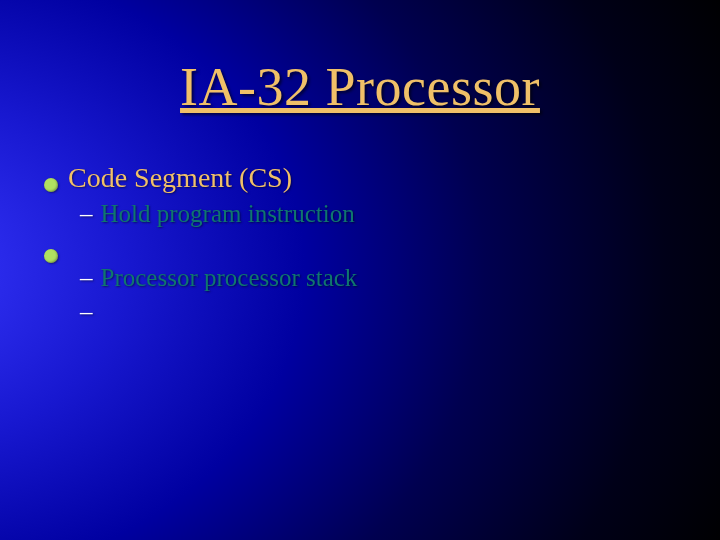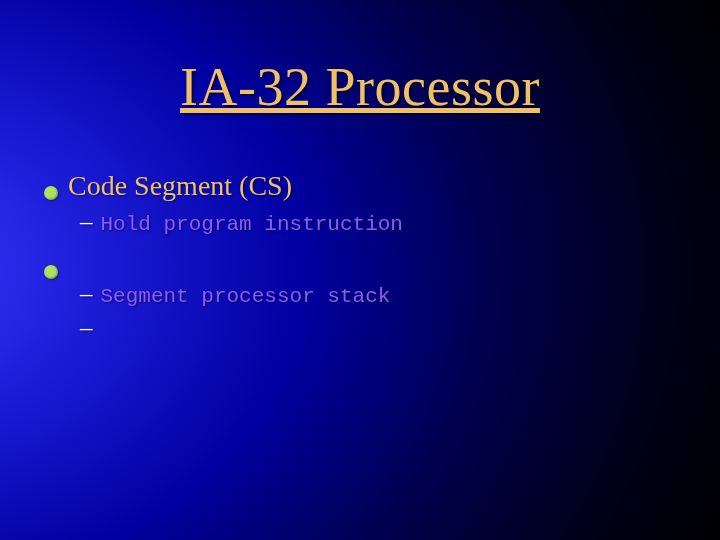--- a/index.html
+++ b/index.html
@@ -22,21 +22,21 @@
       padding-bottom: 28px;
       letter-spacing: 0.5px;
     }
     .content {
       padding-left: 44px;
       padding-right: 40px;
     }
     .bullet-row {
       display: flex;
       align-items: baseline;
-      margin-top: 24px;
+      margin-top: 16px;
     }
     .bullet-dot {
       width: 14px;
       height: 14px;
       background: #b0e060;
       border-radius: 50%;
       flex-shrink: 0;
       margin-right: 10px;
       position: relative;
       top: 5px;
@@ -54,24 +54,23 @@
       margin-top: 6px;
       margin-bottom: 6px;
     }
     .sub-dash {
       color: #ffffff;
       font-size: 25px;
       margin-right: 8px;
       text-shadow: 1px 1px 2px rgba(0,0,0,0.5);
     }
     .sub-text {
-      color: #8b5cf6;
-      font-size: 21px;
+      color: #0f766e;
+      font-size: 25px;
       text-shadow: 1px 1px 2px rgba(0,0,0,0.5);
-      font-family: Liberation Mono, monospace;
     }
   </style>
 </head>
 <body>
 
 <h1 class="title">IA-32 Processor</h1>
 
 <div class="content">
 
   <div class="bullet-row">
@@ -81,20 +80,20 @@
   <div class="sub-row">
     <span class="sub-dash">–</span>
     <span class="sub-text">Hold program instruction</span>
   </div>
 
   <div class="bullet-row">
     <span class="bullet-dot"></span>
   </div>
   <div class="sub-row">
     <span class="sub-dash">–</span>
-    <span class="sub-text">Segment processor stack</span>
+    <span class="sub-text">Processor processor stack</span>
   </div>
 
   <div class="sub-row">
     <span class="sub-dash">–</span>
   </div>
 
 </div>
 
 </body></html>

